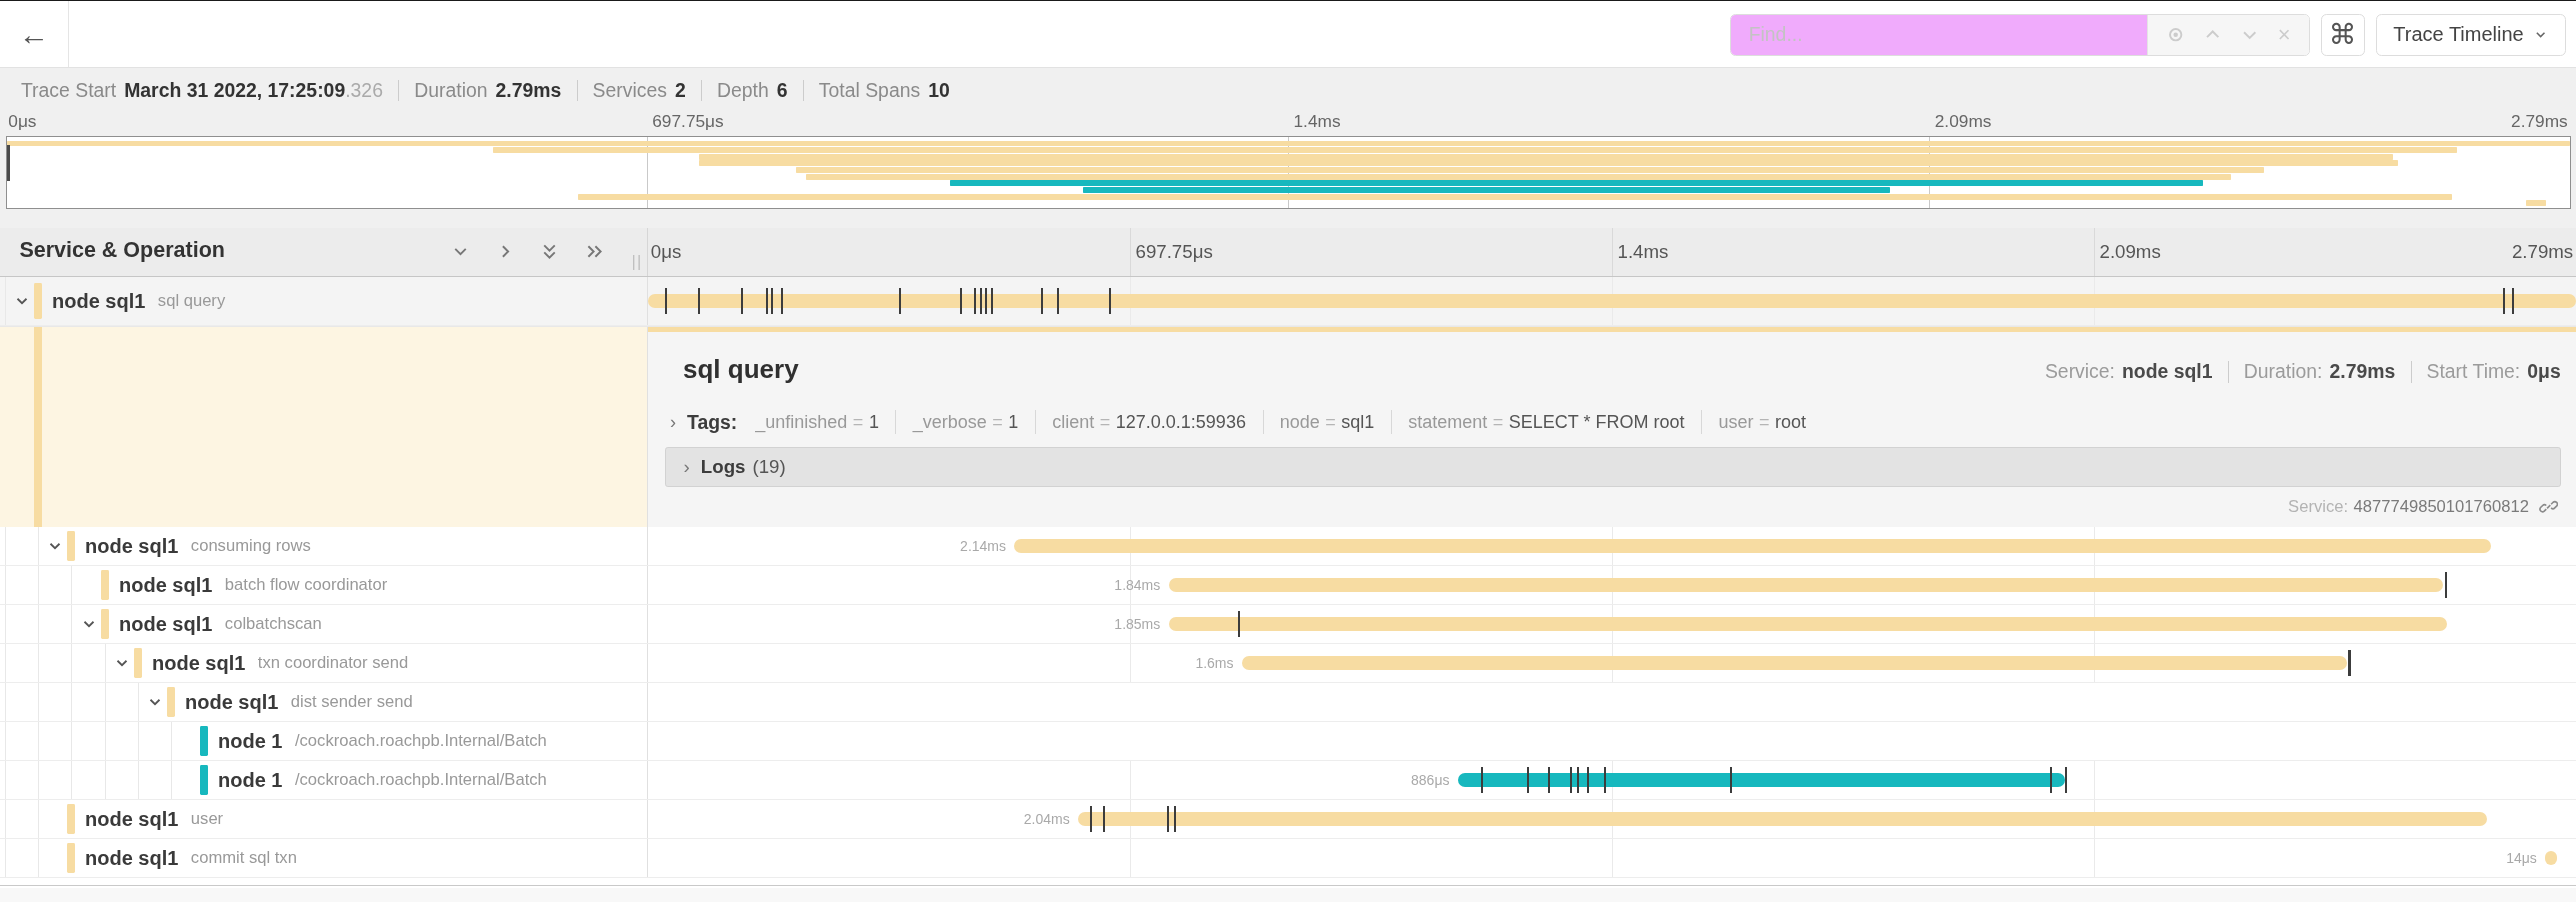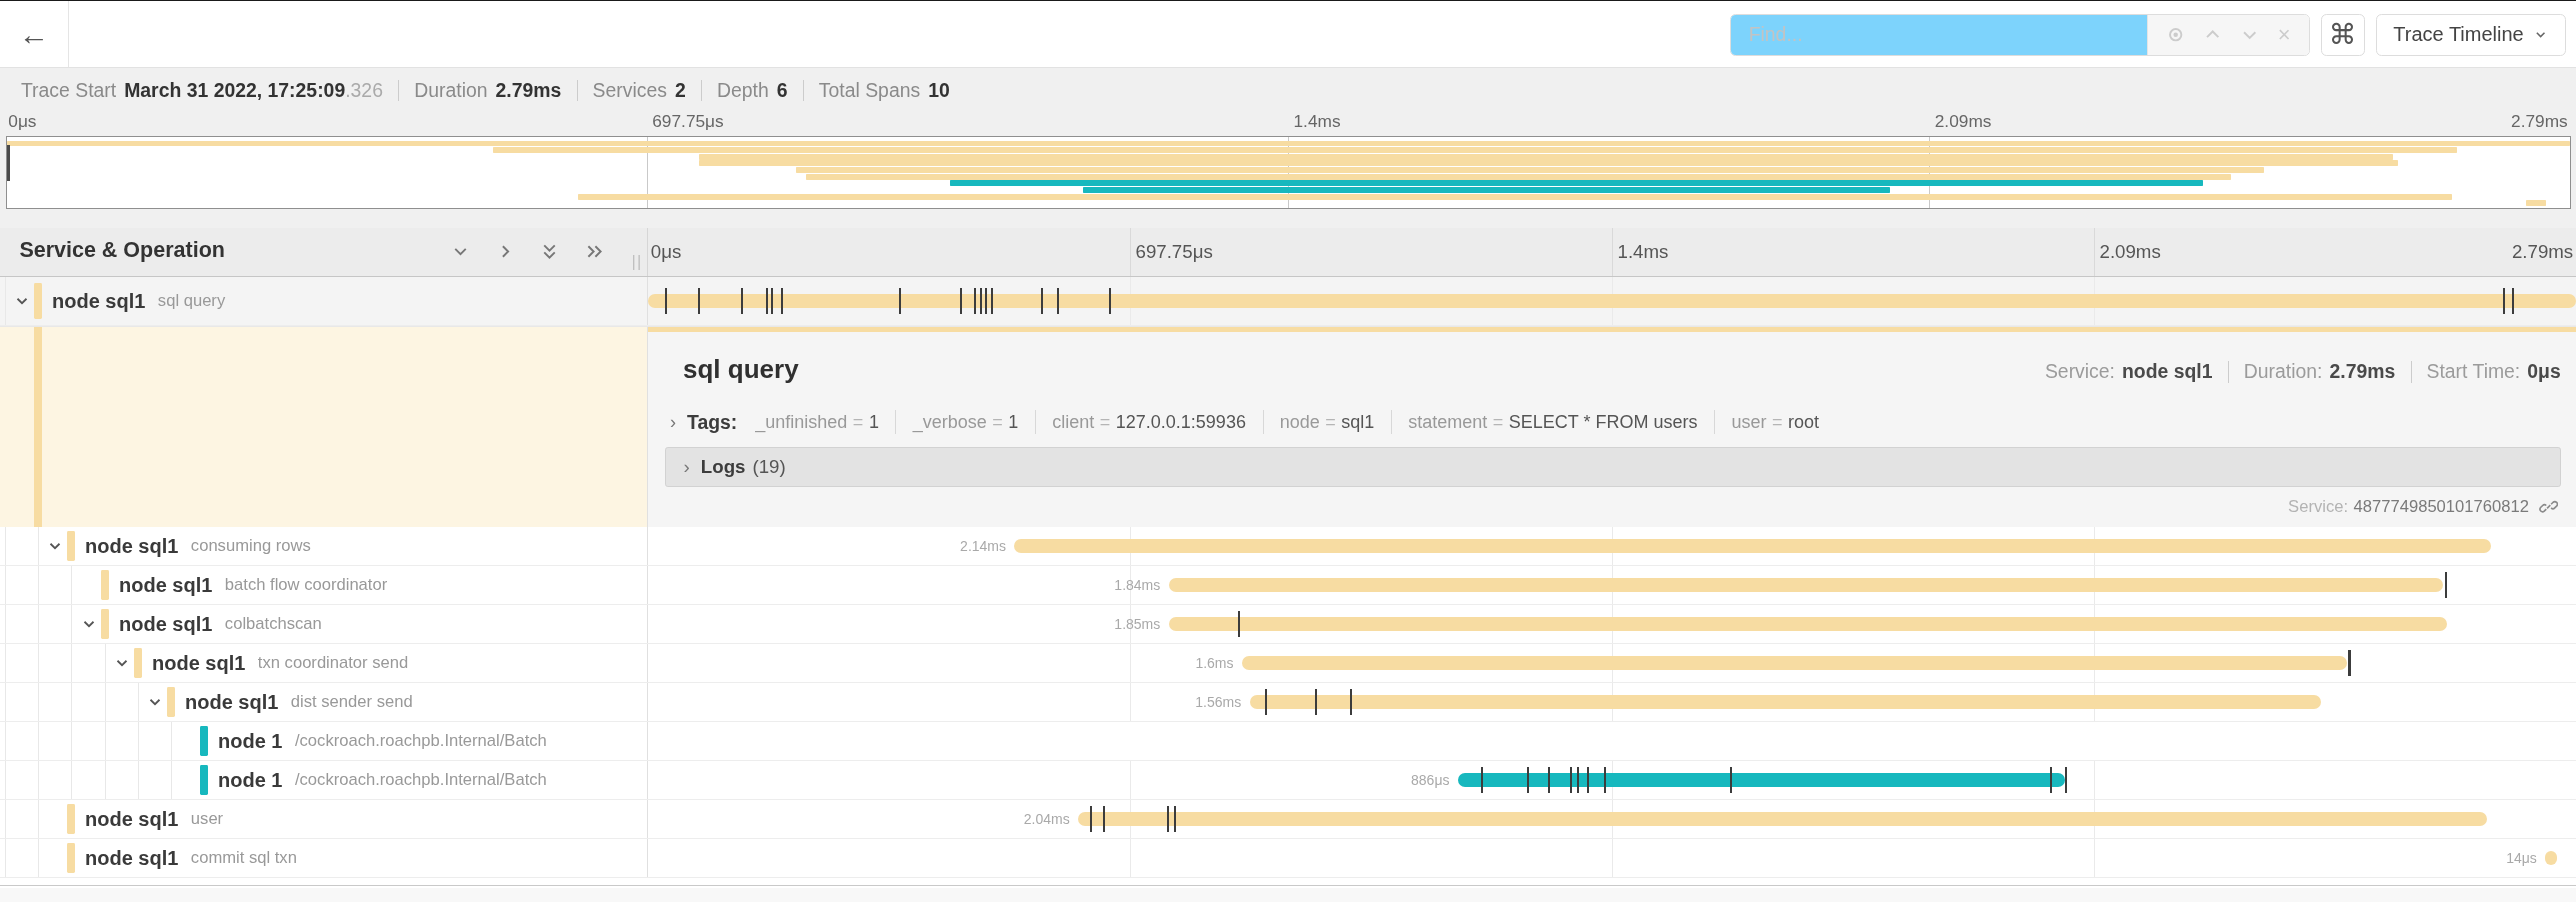--- a/index.html
+++ b/index.html
@@ -10,21 +10,21 @@
   
   .tophdr { position:absolute; left:0; top:0; width:2576px; height:67px; background:#fff; border-bottom:0.7px solid #e2e2e2; }
   .backcol { position:absolute; left:0; top:0; width:69px; height:66px; border-right:0.7px solid #e5e5e5; display:flex; align-items:center; justify-content:center; cursor:pointer; }
   .backarrow { font-size:30.5px; color:#555; line-height:1; }
   .titlewrap { position:absolute; left:89px; top:0; height:66px; display:flex; align-items:center; gap:15.3px; }
   .title-chev { width:23.6px; height:23.6px; stroke:#2f2f2f; stroke-width:2.6; fill:none; }
   .trace-title { font-size:26px; font-weight:bold; color:#2f2f2f; }
   .trace-id { font-size:25px; color:#bbb; margin-left:1.4px; }
   .hdr-controls { position:absolute; right:9.7px; top:12.5px; height:42px; display:flex; align-items:stretch; gap:11px; }
   .findgroup { display:flex; border:0.7px solid #ddd; border-radius:5.5px; overflow:hidden; background:#fff; }
-  .findinput { width:416px; border:none; outline:none; padding:0 18px; font-size:19.4px; color:#444; background:#7dd3fc; font-family:inherit; }
+  .findinput { width:416px; border:none; outline:none; padding:0 18px; font-size:19.4px; color:#444; background:#f0abfc; font-family:inherit; }
   .findinput::placeholder { color:#c3c3c3; }
   .findbtns { display:flex; align-items:center; gap:18px; background:#f6f6f6; border-left:0.7px solid #e4e4e4; padding:0 18px; }
   .findbtns .fico { width:19.4px; height:19.4px; stroke:#ccc; fill:none; stroke-width:2.4; }
   .xglyph { font-size:22px; color:#ccc; line-height:1; }
   .sqbtn { width:44px; border:0.7px solid #ddd; border-radius:5.5px; background:#fff; display:flex; align-items:center; justify-content:center; font-size:28px; color:#555; cursor:pointer; }
   .ttbtn { border:0.7px solid #ddd; border-radius:5.5px; background:#fff; display:flex; align-items:center; gap:9.7px; padding:0 16.6px; font-size:20px; color:#444; cursor:pointer; }
   .ttbtn svg { width:15.3px; height:15.3px; stroke:#666; stroke-width:2.4; fill:none; }
 
   
   .band { position:absolute; left:0; top:67px; width:2576px; height:160px; background:#f0f0f0; }
@@ -309,21 +309,21 @@
             <span class="tag">
               <span class="tsep"></span>
               <span class="k">node</span>
               <span class="eq">=</span>
               <span class="v">sql1</span>
             </span>
             <span class="tag">
               <span class="tsep"></span>
               <span class="k">statement</span>
               <span class="eq">=</span>
-              <span class="v">SELECT * FROM users</span>
+              <span class="v">SELECT * FROM root</span>
             </span>
             <span class="tag">
               <span class="tsep"></span>
               <span class="k">user</span>
               <span class="eq">=</span>
               <span class="v">root</span>
             </span>
           </span>
       </div>
       <div class="logsbar">
@@ -440,30 +440,20 @@
           <div class="guide" style="left: 105px;"></div>
           <div class="guide" style="left: 138px;"></div>
           <svg viewBox="0 0 24 24" class="tchev" style="left: 146px;">
             <path d="M6 9 L12 15 L18 9"></path>
           </svg>
           <div class="cbar" style="left: 167px; background: rgb(247, 220, 162); height: 30.5px; margin-top: -15.3px;"></div>
           <div class="names" style="left: 185px;">
             <span class="svcname">node sql1</span>
             <span class="opname">dist sender send</span>
           </div>
-        </div>
-        <div class="rcell">
-          <div class="rgl" style="left: 25%;"></div>
-          <div class="rgl" style="left: 50%;"></div>
-          <div class="rgl" style="left: 75%;"></div>
-          <div class="durlbl" style="right: calc(68.8% + 8.3px);">1.56ms</div>
-          <div class="sbar" style="left: 31.2%; width: 55.6%; background: rgb(247, 220, 162);"></div>
-          <div class="stick" style="left: 32%; background: rgb(60, 60, 60);"></div>
-          <div class="stick" style="left: 34.6%; background: rgb(60, 60, 60);"></div>
-          <div class="stick" style="left: 36.4%; background: rgb(60, 60, 60);"></div>
         </div>
       </div>
       <div class="srow" style="height: 39px;">
         <div class="lcell">
           <div class="guide" style="left: 4.9px;"></div>
           <div class="guide" style="left: 38px;"></div>
           <div class="guide" style="left: 71px;"></div>
           <div class="guide" style="left: 105px;"></div>
           <div class="guide" style="left: 138px;"></div>
           <div class="guide" style="left: 171px;"></div>

